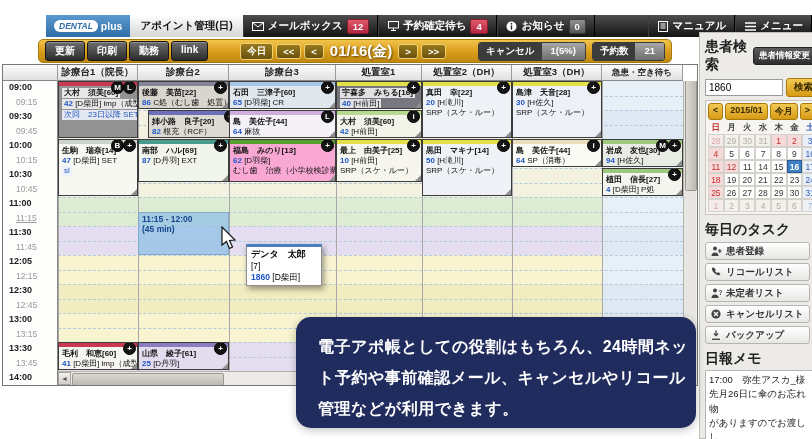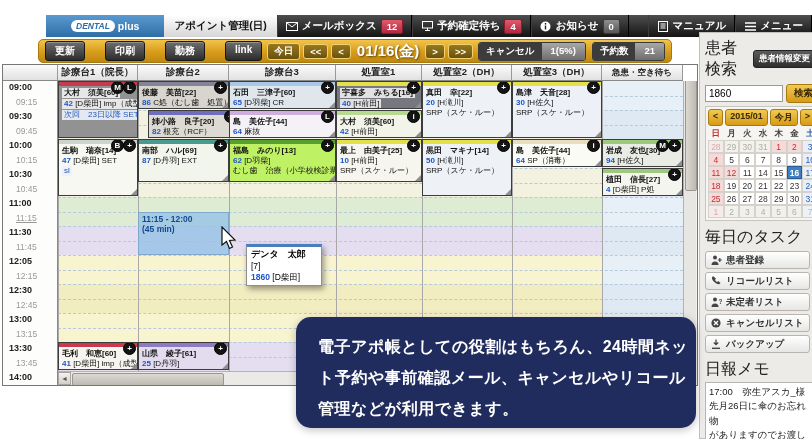--- a/index.html
+++ b/index.html
@@ -2,21 +2,21 @@
 <html><head>
 <meta charset="utf-8">
 <style>
   html,body{margin:0;padding:0;background:#fff;}
   .stage{position:relative;width:812px;height:439px;background:#fff;overflow:hidden;
          font-family:"Liberation Sans","DejaVu Sans",sans-serif;-webkit-font-smoothing:antialiased;}
   
   .topnav{position:absolute;left:46px;top:15px;right:0;height:22px;display:flex;align-items:stretch;
           background:linear-gradient(#4e4e4e,#141414);color:#fff;font-size:10.5px;font-weight:bold;white-space:nowrap;}
   .nav-item{display:flex;align-items:center;gap:4px;padding:0 8px;border-right:1px solid #000;border-left:1px solid #3d3d3d;}
-  .logo{background:linear-gradient(#5a9ad0,#2e6ea6);padding:0 25px;display:flex;align-items:center;gap:3px;}
+  .logo{background:linear-gradient(#5a9ad0,#2e6ea6);padding:0 8px;display:flex;align-items:center;gap:3px;}
   .logo-chip{background:#fff;color:#2e6ea6;border-radius:7px;padding:0 5px;font-size:8.5px;font-style:italic;line-height:12px;}
   .active-tab{background:linear-gradient(#ffffff,#d6d6d6);color:#111;padding:0 10px;display:flex;align-items:center;}
   .badge{border-radius:2px;padding:0 5px;font-size:9.5px;line-height:13px;font-weight:bold;color:#fff;}
   .badge.red{background:linear-gradient(#e25a6a,#b22740);border:1px solid #8a1a2e;}
   .badge.gray{background:linear-gradient(#909090,#565656);border:1px solid #3a3a3a;}
   .nav-right{margin-left:auto;display:flex;}
   .nicon{display:inline-flex;width:12px;height:11px;align-items:center;justify-content:center;}
   .nicon svg{display:block}
   
   .toolbar{position:absolute;left:38px;top:39px;width:634px;height:24px;border-radius:5px;box-sizing:border-box;
@@ -73,21 +73,21 @@
   .hs-btn{width:13px;height:13px;background:linear-gradient(#f4f2ee,#d2cfc9);border:1px solid #a8a5a0;font-size:7px;
           line-height:11px;text-align:center;color:#555;box-sizing:border-box;cursor:pointer;}
   .hs-thumb{width:150px;height:11px;margin:1px 0 0 1px;background:linear-gradient(#dcd9d3,#bdbab4);border:1px solid #9a978f;border-radius:2px;cursor:pointer;}
   
   .callout{position:absolute;left:296px;top:317px;width:400px;height:111px;background:#202c5e;border-radius:15px;z-index:50;
            color:#fff;font-size:16px;font-weight:bold;line-height:1.95;letter-spacing:.5px;padding:14px 0 0 22px;
            box-sizing:border-box;white-space:pre-line;box-shadow:0 2px 8px rgba(0,0,0,.25);}
   
   .sidebar{position:absolute;left:699px;top:32px;width:118px;height:407px;background:#edebe7;border:1px solid #c2c0ba;
            box-sizing:border-box;padding:3px 0 0 5px;overflow:visible;}
-  .sb-title{font-size:16px;font-weight:normal;color:#222;margin:2px 0;}
+  .sb-title{font-size:14px;font-weight:bold;color:#222;margin:2px 0;}
   .search-head{display:flex;align-items:center;gap:4px;}
   .btn-dark{background:linear-gradient(#5c5c5c,#2e2e2e);color:#fff;font-size:8.5px;font-weight:bold;border:1px solid #222;
             border-radius:3px;padding:2px 5px;white-space:nowrap;cursor:pointer;}
   .search-row{display:flex;gap:3px;align-items:center;margin:2px 0 3px 0;}
   input.search{width:70px;height:15px;border:1px solid #9a9a9a;font-size:10px;padding:0 3px;font-family:inherit;}
   .btn-gold{background:linear-gradient(#f2ca52,#d79a15);border:1px solid #a87a0e;border-radius:3px;color:#3a2a04;
             font-weight:bold;font-size:9.5px;padding:2px 7px;white-space:nowrap;cursor:pointer;}
   .cal{background:#f7f5f1;border:1px solid #c8c5bf;width:116px;box-sizing:border-box;padding:2px;}
   .cal-head{display:flex;gap:2px;margin-bottom:2px;}
   .cal-btn{background:linear-gradient(#f2ca52,#d79a15);border:1px solid #a87a0e;border-radius:3px;color:#3a2a04;
@@ -169,21 +169,21 @@
             <svg width="11" height="9" viewBox="0 0 11 9">
               <path d="M0 1h11M0 4.5h11M0 8h11" stroke="#fff" stroke-width="1.6"></path>
             </svg>
           </span>
           <span>メニュー</span>
         </div>
       </div>
   </div>
 
   <div class="toolbar">
-    <div id="tb-buttons" style="display:flex;gap:20px">
+    <div id="tb-buttons" style="display:flex;gap:2px">
         <div class="tbtn">更新</div>
         <div class="tbtn">印刷</div>
         <div class="tbtn">勤務</div>
         <div class="tbtn">link</div>
       </div>
     <div class="datenav">
       <span class="dnbtn">今日</span>
       <span class="dnbtn">&lt;&lt;</span>
       <span class="dnbtn">&lt;</span>
       <span class="date-txt">01/16(金)</span>
@@ -384,21 +384,21 @@
           <div class="ln name">石田　三津子[60]</div>
           <div class="ln"><span class="num">65</span> [D羽柴] CR</div>
           <div class="badgec" style="right: 1px;">+</div>
         </div>
         <div class="appt" style="left: 226px; top: 29px; width: 107px; height: 28px; background: rgb(244, 242, 246);">
           <div class="bar" style="background: rgb(207, 174, 222);"></div>
           <div class="ln name">島　美佐子[44]</div>
           <div class="ln"><span class="num">64</span> 麻抜</div>
           <div class="badgec" style="right: 1px;">L</div>
         </div>
-        <div class="appt" style="left: 226px; top: 58px; width: 107px; height: 42.5px; background: #bef264;">
+        <div class="appt" style="left: 226px; top: 58px; width: 107px; height: 42.5px; background: #f9a8d4;">
           <div class="bar" style="background: rgb(87, 160, 45);"></div>
           <div class="ln name">福島　みのり[13]</div>
           <div class="ln"><span class="num">62</span> [D羽柴]</div>
           <div class="ln">むし歯　治療（小学校検診票）</div>
           <div class="badgec" style="right: 1px;">+</div>
         </div>
         <div class="appt chips" style="left: 333px; top: 0px; width: 86px; height: 28px; background: rgb(119, 119, 127);"><div class="bar" style="background: rgb(227, 224, 74);"></div><div class="ln name">宇喜多　みちる[16]</div><div class="ln"><span class="num">40</span> [H前田]</div><div class="badgec" style="right: 1px;">+</div></div>
         <div class="appt" style="left: 333px; top: 29px; width: 86px; height: 28px; background: rgb(242, 244, 234);">
           <div class="bar" style="background: rgb(184, 218, 144);"></div>
           <div class="ln name">大村　須美[60]</div>

